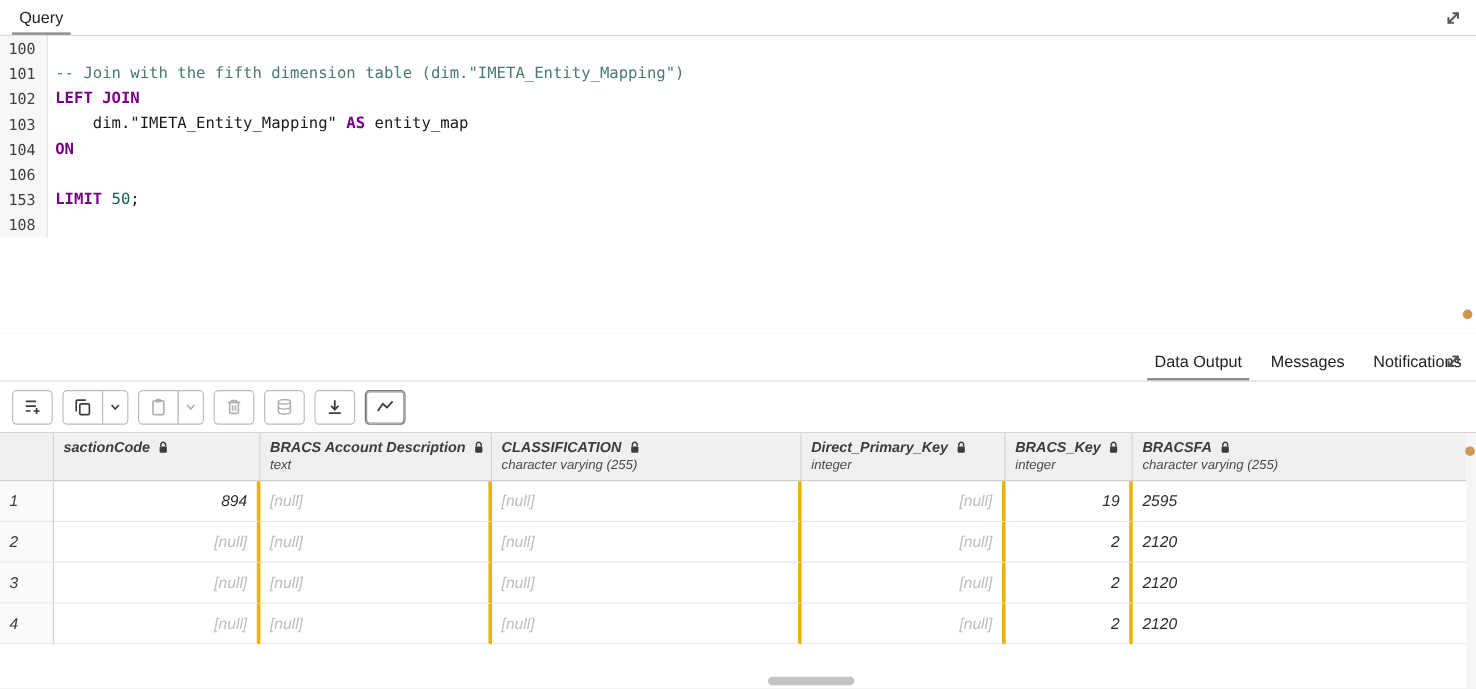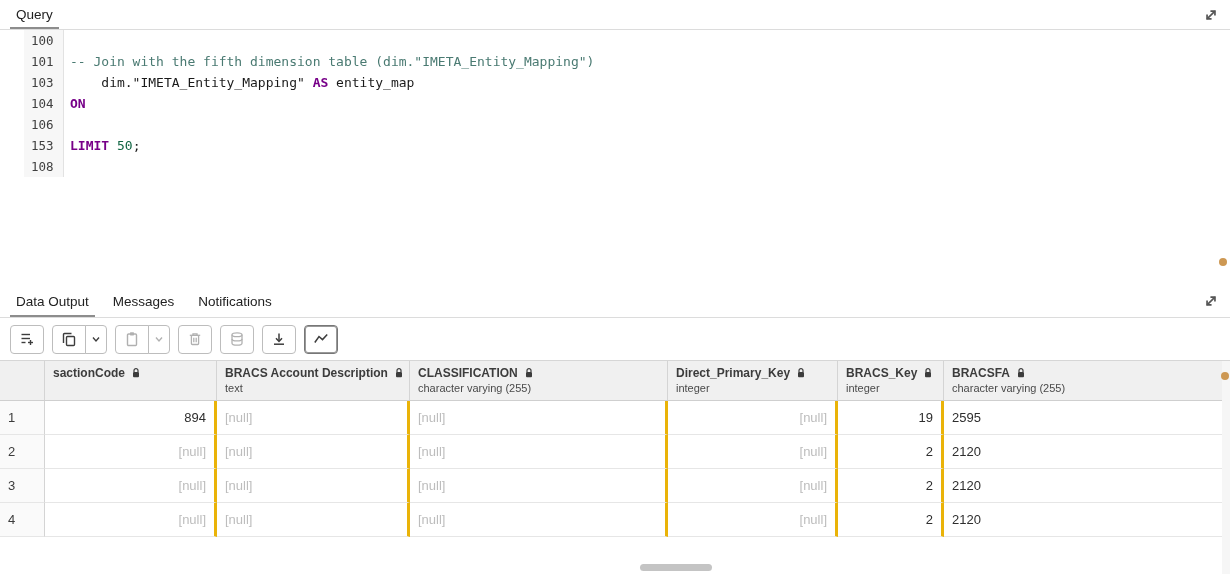--- a/index.html
+++ b/index.html
@@ -3,30 +3,30 @@
 <meta charset="utf-8">
 <style>
   * { box-sizing: border-box; margin: 0; padding: 0; }
   html,body { width:1230px; height:574px; overflow:hidden; background:#fff;
               font-family:"Liberation Sans","DejaVu Sans",sans-serif; }
   .app { position:relative; width:1230px; height:574px; background:#e5e5e5; border-bottom:1px solid #d8d8d8; }
 
   
   .tabbar { position:relative; height:30px; display:flex; align-items:stretch;
             border-bottom:1px solid #dcdcdc; background:#fff; padding-left:4px; }
-  .tabbar.out { height:40px; padding-top:8px; }
+  .tabbar.out { height:40px; padding-top:8px;justify-content:flex-end; }
   .tab { padding:0 12px; font-size:13.5px; color:#222; display:flex; align-items:center; cursor:pointer; position:relative; }
   .tab.active::after { content:""; position:absolute; left:6px; right:6px; bottom:0; height:2px; background:#8d8d8d; }
   .expand-btn { position:absolute; right:10px; top:50%; transform:translateY(-50%); width:18px; height:18px; cursor:pointer; }
   .tabbar.out .expand-btn { top:60%; }
 
   
   .editor { position:relative; height:248px; background:#fff; overflow:hidden;
             font-family:"DejaVu Sans Mono","Liberation Mono",monospace; font-size:13px; }
-  .cline { display:flex; height:21px; line-height:21px; white-space:pre;padding-left:24px; }
+  .cline { display:flex; height:21px; line-height:21px; white-space:pre; }
   .ln { width:40px; flex:0 0 40px; background:#f7f7f7; color:#404040; padding-left:7px;
         border-right:1px solid #e2e2e2; font-size:12.5px; }
   .code { padding-left:6px; color:#1a1a1a; }
   .tok-keyword { color:#770088; font-weight:bold; }
   .tok-comment { color:#4a7a72; }
   .tok-number  { color:#116644; }
   .tok-plain   { color:#1a1a1a; }
 
   .scroll-dot { position:absolute; width:8px; height:8px; border-radius:50%; background:#cd9853; }
   .editor-dot { right:3px; top:228px; }
@@ -37,21 +37,21 @@
   .btn-group { display:flex; }
   .tbtn { height:29px; min-width:34px; background:#fff; border:1px solid #bdbdbd; border-radius:4px;
           display:flex; align-items:center; justify-content:center; cursor:pointer; }
   .btn-group .tbtn:first-child { border-radius:4px 0 0 4px; }
   .btn-group .tbtn:last-child  { border-radius:0 4px 4px 0; margin-left:-1px; min-width:22px; }
   .tbtn.disabled svg { opacity:.4; }
   .tbtn.focused { border:1px solid #777; box-shadow:inset 0 0 0 1px #999; }
   .tbtn svg { display:block; }
 
   
-  .grid-wrap { position:relative; height:214px; background:#fff; border-top:1px solid #d6d6d6; overflow:hidden; }
+  .grid-wrap { position:relative; height:214px; background:#fff; border-top:1px solid #d6d6d6; overflow:hidden;font-style:italic; }
   .grid-inner { width:1222px; overflow:hidden; }
   .ghead { display:flex; height:40px; background:#f0f0f0; border-bottom:1px solid #cfcfcf; }
   .hcell { padding:4px 8px 2px 8px; border-right:1px solid #d4d4d4; overflow:hidden; }
   .hline1 { display:flex; align-items:center; gap:6px; height:16px; }
   .hname { font-size:12px; font-weight:bold; color:#3c3c3c; white-space:nowrap; }
   .htype { font-size:11px; color:#4a4a4a; white-space:nowrap; margin-top:1px; }
   .grow { display:flex; height:34px; }
   .cell { font-size:13px; color:#2e2e2e; padding:0 8px; line-height:33px; border-right:3px solid #eab308;
           border-bottom:1px solid #e6e6e6; overflow:hidden; white-space:nowrap; }
   .cell.nullv { color:#bdbdbd; }
@@ -83,20 +83,21 @@
         <path d="M4.5 11.5 L11.5 4.5"></path>
         <path d="M7.5 4.5 H11.5 V8.5"></path>
         <path d="M8.5 11.5 H4.5 V7.5"></path>
       </svg>
     </div>
   </div>
 
   <div class="editor">
     <div class="cline"><span class="ln">100</span><span class="code"></span></div>
     <div class="cline"><span class="ln">101</span><span class="code"><span class="tok-comment">-- Join with the fifth dimension table (dim."IMETA_Entity_Mapping")</span></span></div>
+    <div class="cline"><span class="ln">102</span><span class="code"><span class="tok-keyword">LEFT JOIN</span></span></div>
     <div class="cline"><span class="ln">103</span><span class="code"><span class="tok-plain">    dim."IMETA_Entity_Mapping" </span><span class="tok-keyword">AS</span><span class="tok-plain"> entity_map</span></span></div>
     <div class="cline"><span class="ln">104</span><span class="code"><span class="tok-keyword">ON</span></span></div>
     <div class="cline"><span class="ln">106</span><span class="code"></span></div>
     <div class="cline"><span class="ln">153</span><span class="code"><span class="tok-keyword">LIMIT</span><span class="tok-plain"> </span><span class="tok-number">50</span><span class="tok-plain">;</span></span></div>
     <div class="cline"><span class="ln">108</span><span class="code"></span></div>
     <div class="scroll-dot editor-dot"></div>
   </div>
 
   <div class="tabbar out">
     <div class="tab active">Data Output</div>

